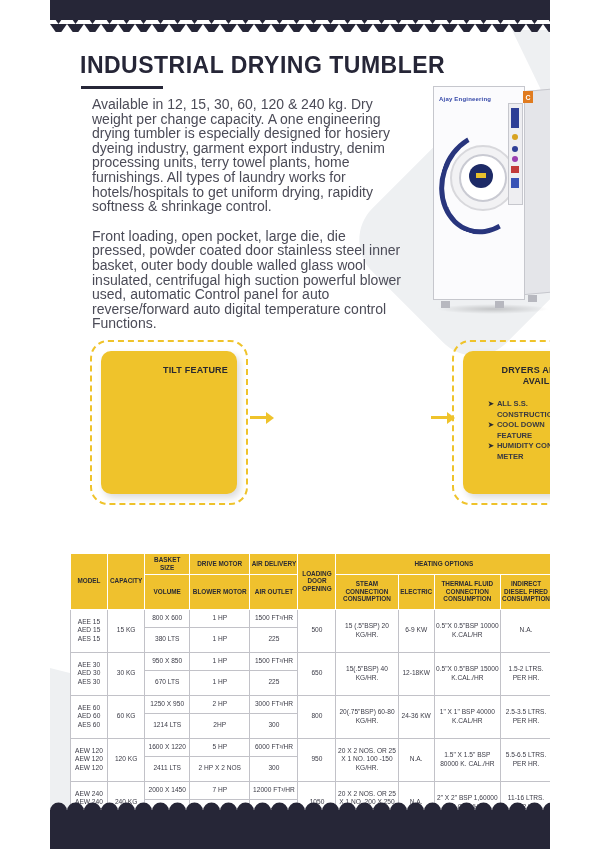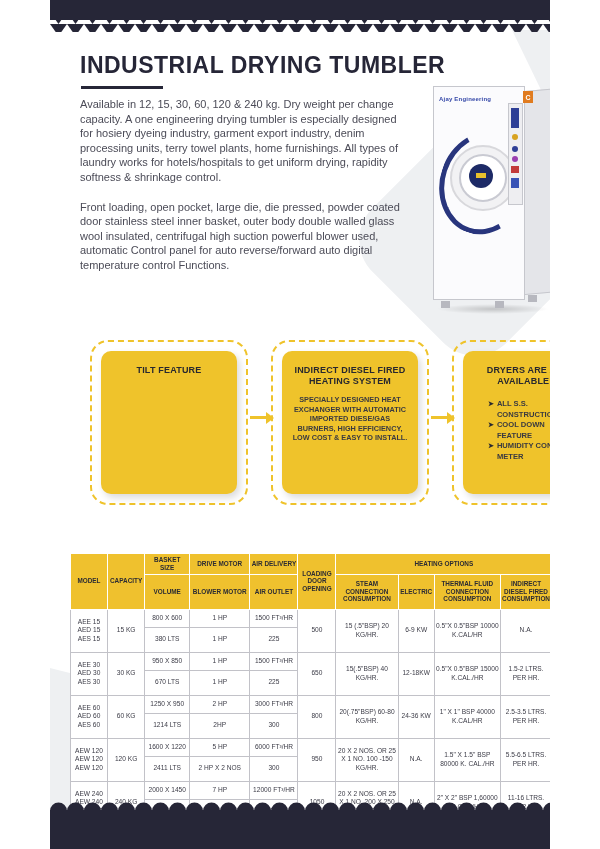--- a/index.html
+++ b/index.html
@@ -18,21 +18,21 @@
   
   .zz-top{position:absolute;top:0;left:0;z-index:5;}
   .zz-bottom{position:absolute;bottom:0;left:0;z-index:5;}
   
   .title{position:absolute;left:30px;top:52px;z-index:2;
     font-size:23px;font-weight:bold;letter-spacing:.5px;color:#262637;}
   .title-underline{position:absolute;left:31px;top:86px;width:82px;height:3px;
     background:#262637;z-index:2;}
   
   .intro{position:absolute;left:30px;top:97px;width:322px;z-index:2;}
-  .intro p{margin:0 0 15px 0;font-size:11px;line-height:14.6px;color:#4b4b57;}
+  .intro p{margin:0 0 15px 12px;font-size:14px;line-height:14.6px;color:#4b4b57;}
   
   .machine{position:absolute;left:383px;top:86px;width:120px;height:222px;z-index:2;}
   .m-side{position:absolute;right:0;top:4px;bottom:14px;width:32px;
     background:#e4e5e9;border:1px solid #c6c7cd;transform:skewY(-5deg);}
   .m-front{position:absolute;left:0;top:0;bottom:8px;width:90px;
     background:#fbfbfd;border:1px solid #c6c7cd;}
   .m-brand{position:absolute;left:5px;top:9px;font-size:6px;font-weight:bold;
     color:#3548a8;letter-spacing:.2px;}
   .m-logo{position:absolute;right:20px;top:5px;width:10px;height:12px;
     background:#e07b1f;color:#fff;font-size:7px;font-weight:bold;
@@ -56,21 +56,21 @@
   .m-foot{position:absolute;bottom:0;width:9px;height:7px;background:#b7b8bf;}
   .m-shadow{position:absolute;left:4px;bottom:-6px;width:112px;height:10px;
     background:radial-gradient(ellipse at center,rgba(0,0,0,.18) 0%,rgba(0,0,0,0) 70%);}
   
   .features{position:absolute;left:40px;top:340px;width:520px;height:165px;z-index:2;
     display:flex;justify-content:space-between;}
   .feature-box{width:158px;border:2px dashed #EFC32B;border-radius:18px;
     padding:9px;box-sizing:border-box;}
   .feature-inner{background:#EFC32B;border-radius:10px;height:100%;box-sizing:border-box;
     padding:14px 9px 10px 9px;box-shadow:3px 4px 7px rgba(0,0,0,.14);}
-  .feature-title{font-size:9px;font-weight:bold;color:#28282f;text-align:center;
+  .feature-title{font-size:9px;font-weight:bold;color:#28282f;text-align:right;
     line-height:11px;margin-bottom:8px;letter-spacing:.2px;}
   .feature-body{font-size:7.3px;font-weight:bold;color:#3a3a40;text-align:center;line-height:9.6px;}
   .feature-bullets{list-style:none;margin:12px;padding:0 0 0 4px;}
   .feature-bullets li{font-size:7.6px;font-weight:bold;color:#3a3a40;line-height:10.5px;
     display:flex;align-items:flex-start;}
   .feature-bullets .chev{margin-right:3px;font-size:7px;color:#28282f;}
   .arrow{position:absolute;top:76px;width:17px;height:3px;background:#EFC32B;}
   .arrow::after{content:'';position:absolute;right:-7px;top:-4.5px;
     border-left:8px solid #EFC32B;border-top:6px solid transparent;border-bottom:6px solid transparent;}
   .arrow-1{left:160px;}
@@ -143,26 +143,20 @@
     <div class="m-logo">C</div>
     <div class="m-foot" style="left:8px;"></div>
     <div class="m-foot" style="left:62px;"></div>
     <div class="m-foot" style="right:16px;bottom:6px;"></div>
   </div>
 
   <div class="features">
     <div class="feature-box">
       <div class="feature-inner">
         <div class="feature-title">TILT FEATURE</div>
-      </div>
-    </div>
-    <div class="feature-box">
-      <div class="feature-inner">
-        <div class="feature-title">INDIRECT DIESEL FIRED HEATING SYSTEM</div>
-        <div class="feature-body">SPECIALLY DESIGNED HEAT EXCHANGER WITH AUTOMATIC IMPORTED DIESE/GAS BURNERS, HIGH EFFICIENCY, LOW COST &amp; EASY TO INSTALL.</div>
       </div>
     </div>
     <div class="feature-box">
       <div class="feature-inner">
         <div class="feature-title">DRYERS ARE ALSO AVAILABLE IN:</div>
         <ul class="feature-bullets">
             <li>
               <span class="chev">➤</span>
               <span>ALL S.S. CONSTRUCTION</span>
             </li>

